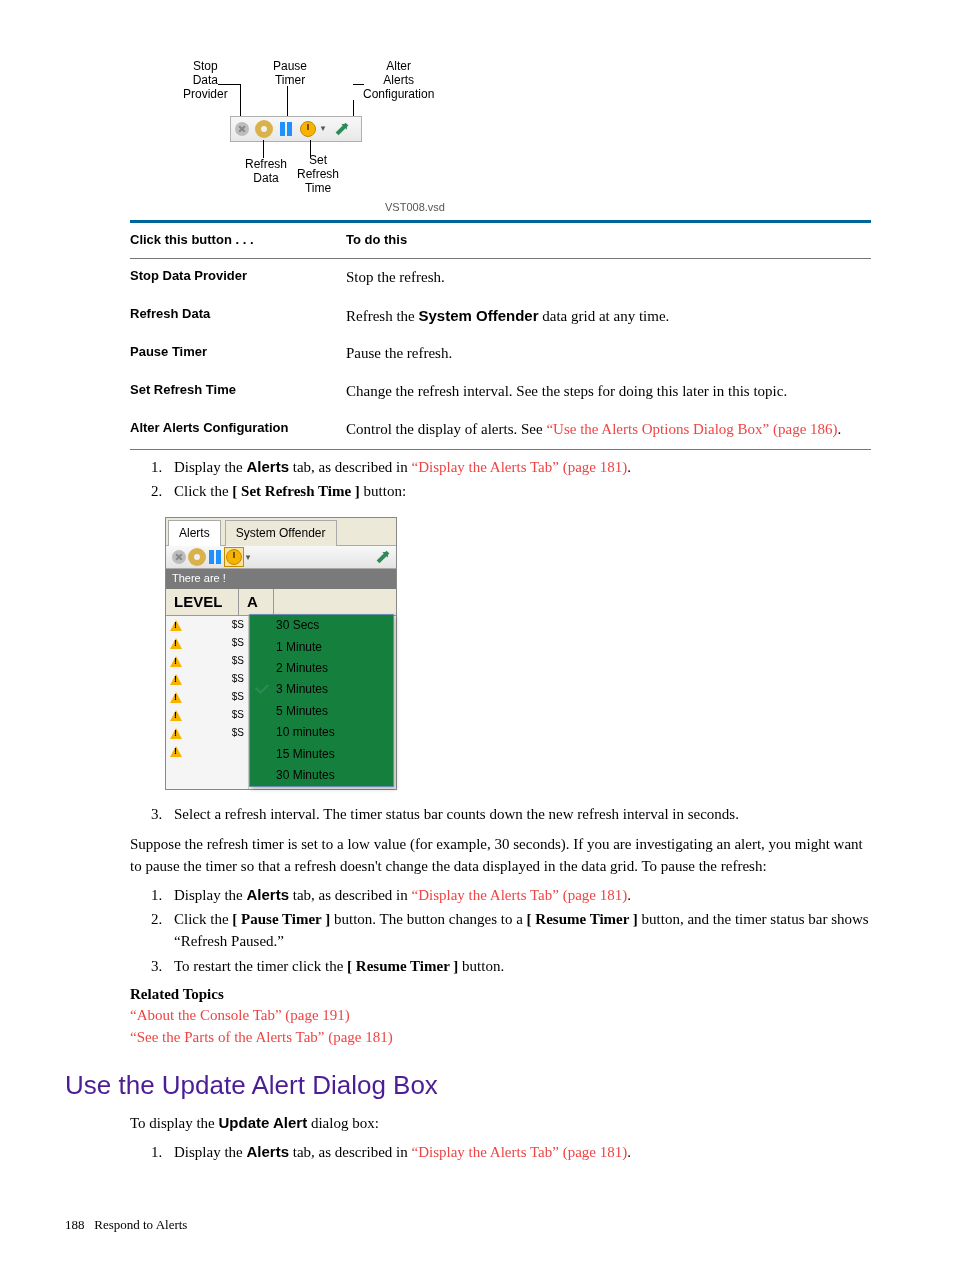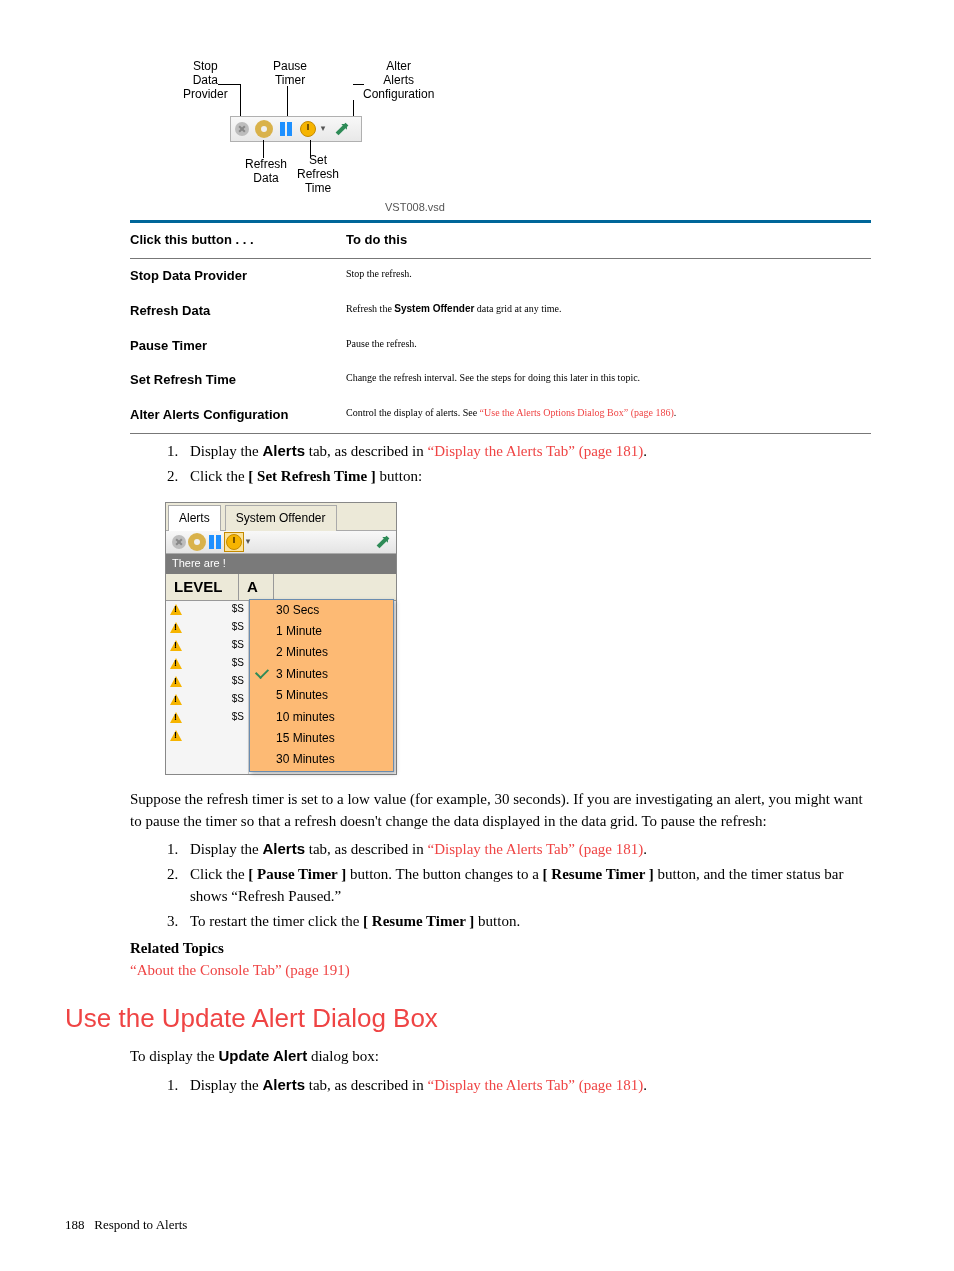--- a/index.html
+++ b/index.html
@@ -105,27 +105,27 @@
     border-bottom: 1px solid #777;
     padding: 8px 6px 8px 0;
   }
   table.btable td {
     padding: 8px 6px 8px 0;
     vertical-align: top;
     border: none;
   }
   table.btable td:first-child { font-weight: bold; width: 210px;}
   table.btable tr:last-child td { border-bottom: 1px solid #777;}
-  table.btable td:nth-child(2){ font-family: "Palatino Linotype","Book Antiqua",Palatino,serif; font-size:10px; font-weight:normal;}
+  table.btable td:nth-child(2){ font-family: "Palatino Linotype","Book Antiqua",Palatino,serif; font-size:15px; font-weight:normal;}
   a.link { color:#ef4444; text-decoration:none; }
   .ol {
     margin: 6px 0 6px 0;
     padding-left: 36px;
   }
-  .ol li { padding-left: 8px; margin: 3px 16px;}
+  .ol li { padding-left: 8px; margin: 3px 0;}
   .body-text { margin: 8px 0 0 65px; }
   .body-text-full { margin: 8px 0 0 65px; }
   .indent-block { margin-left: 65px; }
   
   .fig2 {
     margin: 14px 0 14px 100px;
     width: 230px;
     border:1px solid #888;
     font-family: Tahoma, Arial, sans-serif;
     font-size:12px;
@@ -145,32 +145,32 @@
   .fig2 .cols{display:flex;background:#ece9d8;border-bottom:1px solid #999;}
   .fig2 .cols div{padding:2px 8px;font-weight:bold;border-right:1px solid #999;font-size:15px;}
   .fig2 .body{display:flex;}
   .fig2 .leftcol{flex:0 0 82px;border-right:1px solid #ccc;}
   .fig2 .leftcol .row{display:flex;align-items:center;height:18px;padding:0 4px;gap:4px;}
   .tri{
     width:0;height:0;border-left:6px solid transparent;border-right:6px solid transparent;border-bottom:11px solid #f6b400;position:relative;
   }
   .tri:after{content:"!";position:absolute;left:-2px;top:-1px;font-size:9px;color:#000;font-weight:bold;}
   .fig2 .menu{
-    flex:1; background:#fdba74; border:1px solid #6a8caf; box-shadow:2px 2px 4px rgba(0,0,0,0.25);
+    flex:1; background:#15803d; border:1px solid #6a8caf; box-shadow:2px 2px 4px rgba(0,0,0,0.25);
     margin:-2px 2px 2px 0; position:relative;
   }
   .fig2 .menu .mi{padding:2px 10px 2px 26px;position:relative;}
   .fig2 .menu .mi.chk:before{
     content:""; position:absolute; left:6px; top:4px; width:10px;height:6px;border-left:2px solid #2e8b57;border-bottom:2px solid #2e8b57;transform:rotate(-45deg);
   }
   .h2 {
     font-family: Arial, sans-serif;
     font-weight: normal;
     font-size: 26px;
-    color: #ef4444;
+    color: #4c1d95;
     margin: 18px 0 6px 0;
   }
   .footer {
     position:absolute;
     bottom: 36px;
     left: 65px;
     font-size: 13px;
     margin-top: 37px;
   }
   b.sans{font-family:Arial,sans-serif;font-weight:bold;}
@@ -338,32 +338,36 @@
       <div class="mi">2 Minutes</div>
       <div class="mi chk">3 Minutes</div>
       <div class="mi">5 Minutes</div>
       <div class="mi">10 minutes</div>
       <div class="mi">15 Minutes</div>
       <div class="mi">30 Minutes</div>
     </div>
   </div>
 </div>
 
+<ol class="ol indent-block" start="3">
+  <li>Select a refresh interval. The timer status bar counts down the new refresh interval in seconds.</li>
+</ol>
 
 <p class="body-text-full">Suppose the refresh timer is set to a low value (for example, 30 seconds). If you are investigating an alert, you might want to pause the timer so that a refresh doesn't change the data displayed in the data grid. To pause the refresh:</p>
 
 <ol class="ol indent-block">
   <li><span>Display the </span><b class="sans">Alerts</b><span> tab, as described in </span><a class="link">“Display the Alerts Tab” (page 181)</a><span>.</span></li>
   <li><span>Click the </span><b>[ Pause Timer ]</b><span> button. The button changes to a </span><b>[ Resume Timer ]</b><span> button, and the timer status bar shows “Refresh Paused.”</span></li>
   <li><span>To restart the timer click the </span><b>[ Resume Timer ]</b><span> button.</span></li>
 </ol>
 
 <div class="indent-block">
   <div class="related">Related Topics</div>
   <div><a class="link">“About the Console Tab” (page 191)</a></div>
+  <div><a class="link">“See the Parts of the Alerts Tab” (page 181)</a></div>
 </div>
 
 <h2 class="h2">Use the Update Alert Dialog Box</h2>
 
 <p class="body-text">
   <span>To display the </span><b class="sans">Update Alert</b><span> dialog box:</span>
 </p>
 
 <ol class="ol indent-block">
   <li><span>Display the </span><b class="sans">Alerts</b><span> tab, as described in </span><a class="link">“Display the Alerts Tab” (page 181)</a><span>.</span></li>

